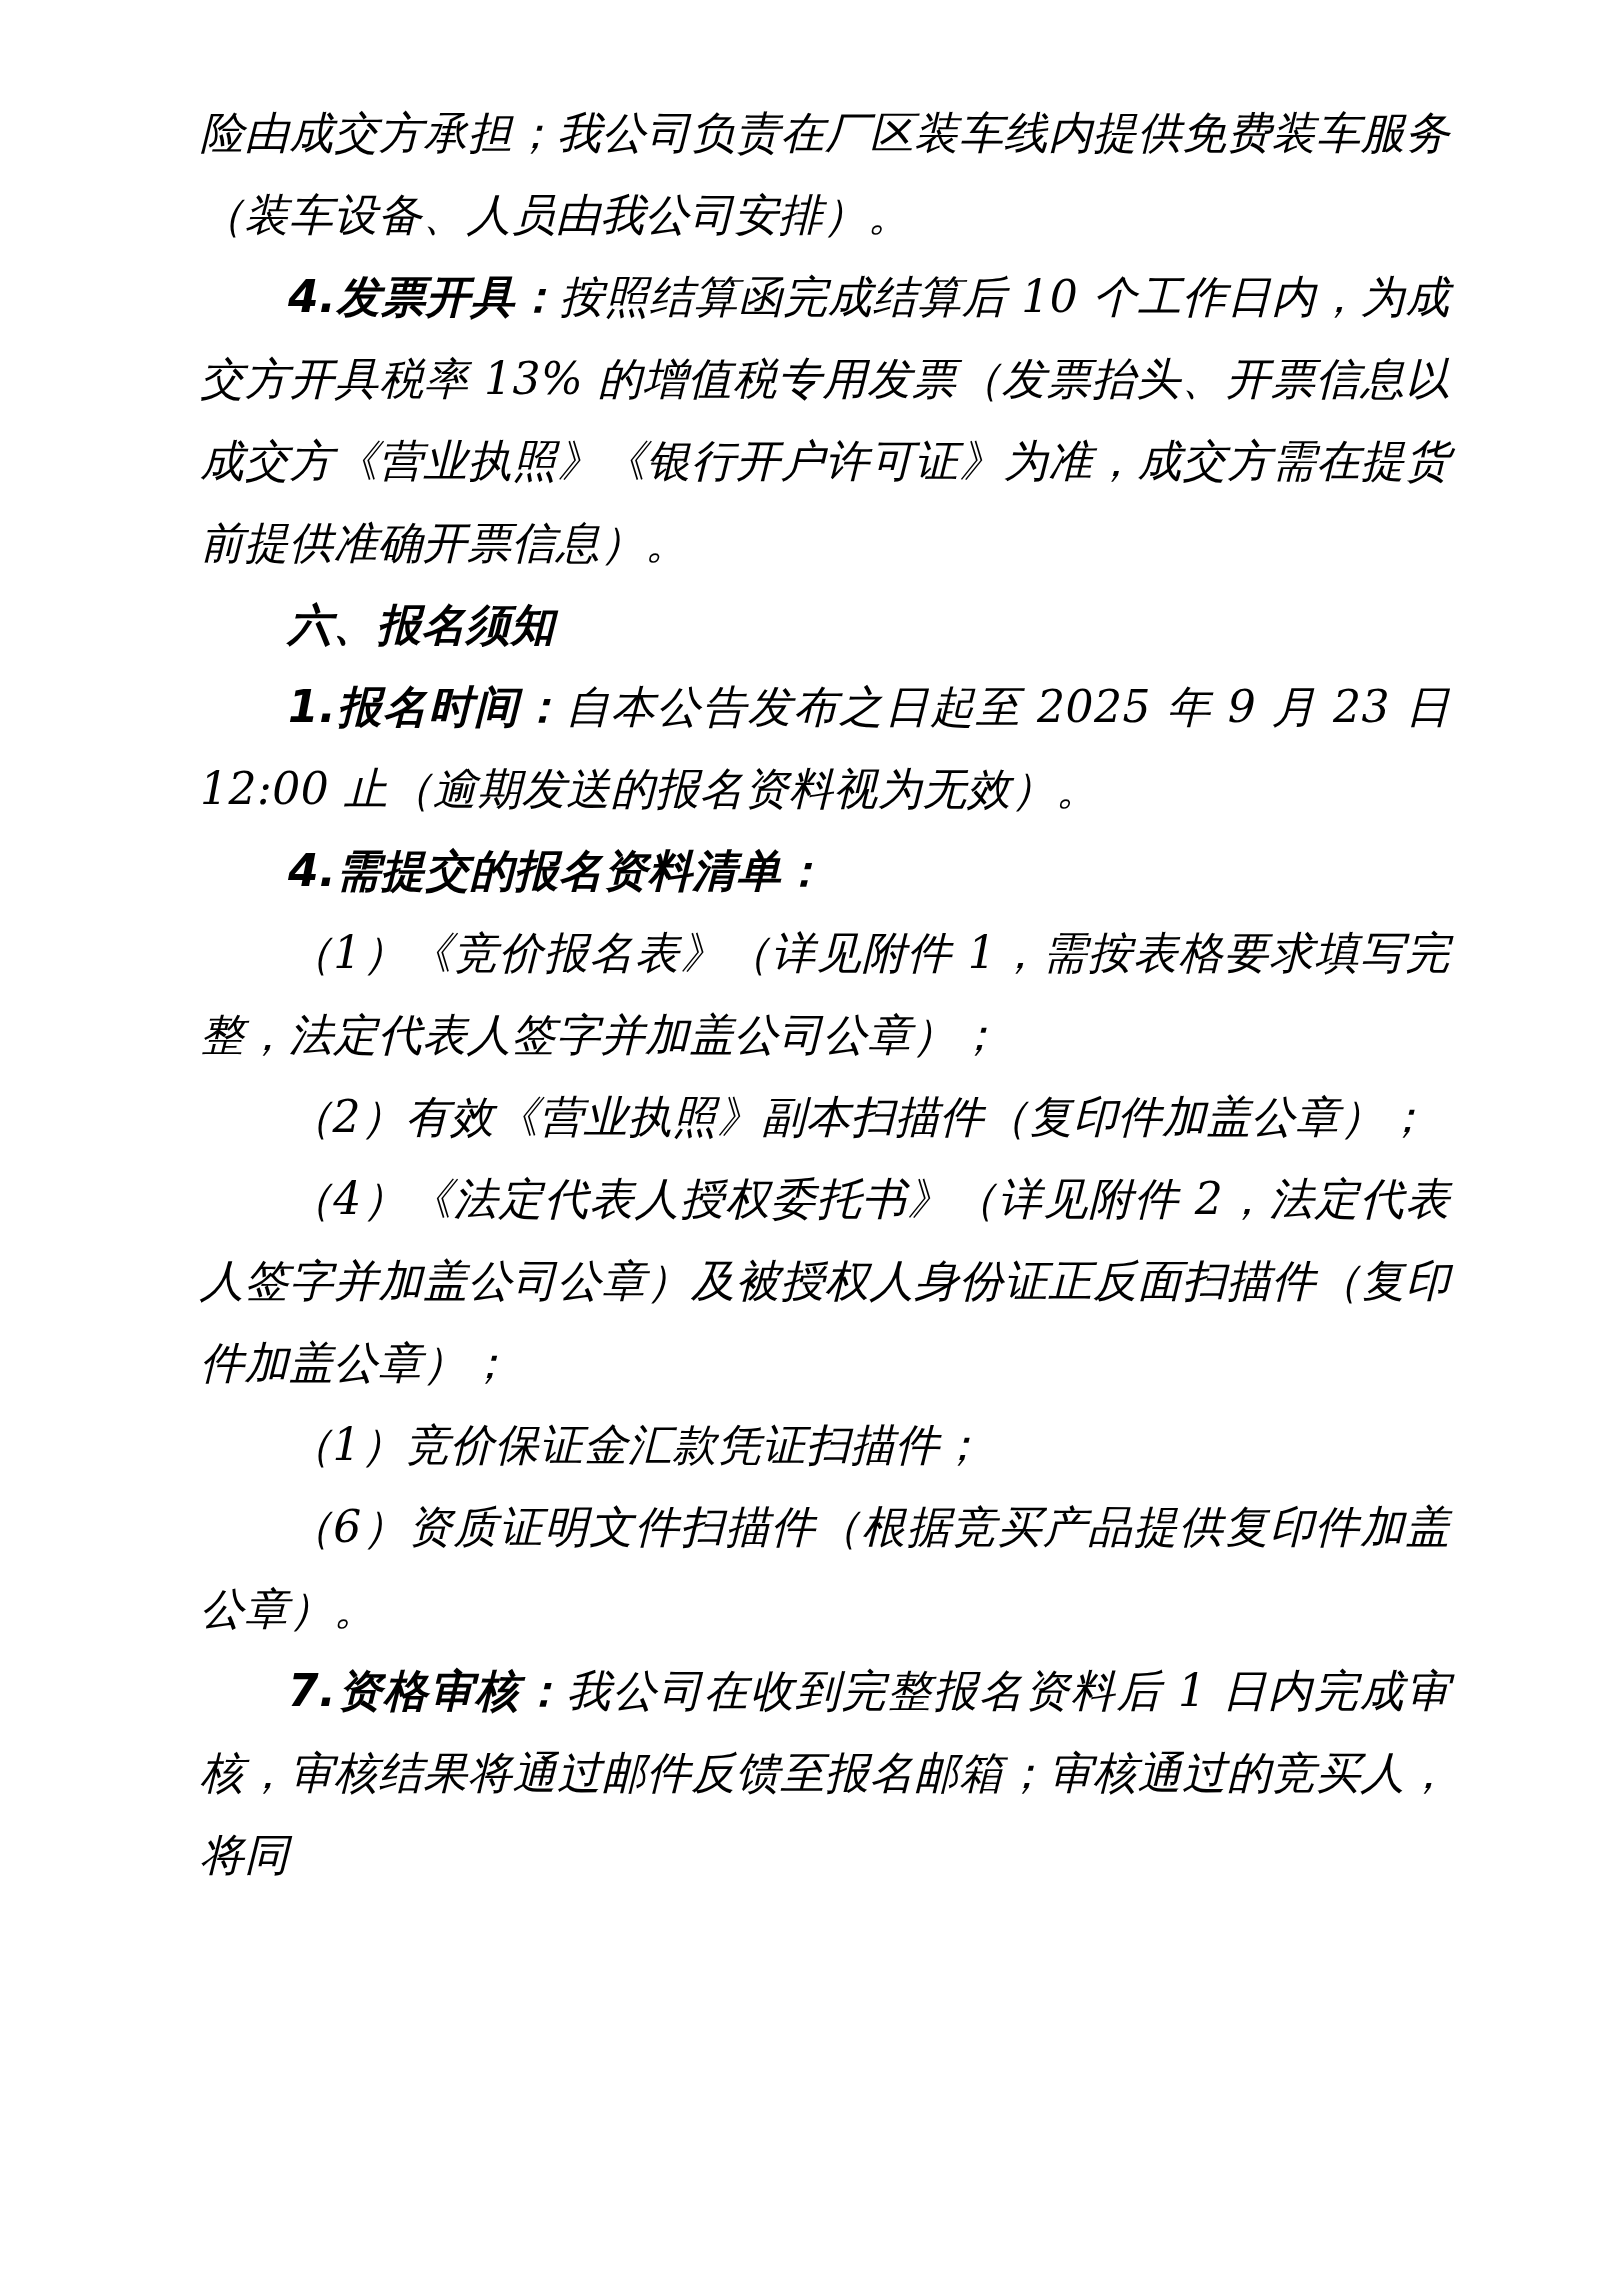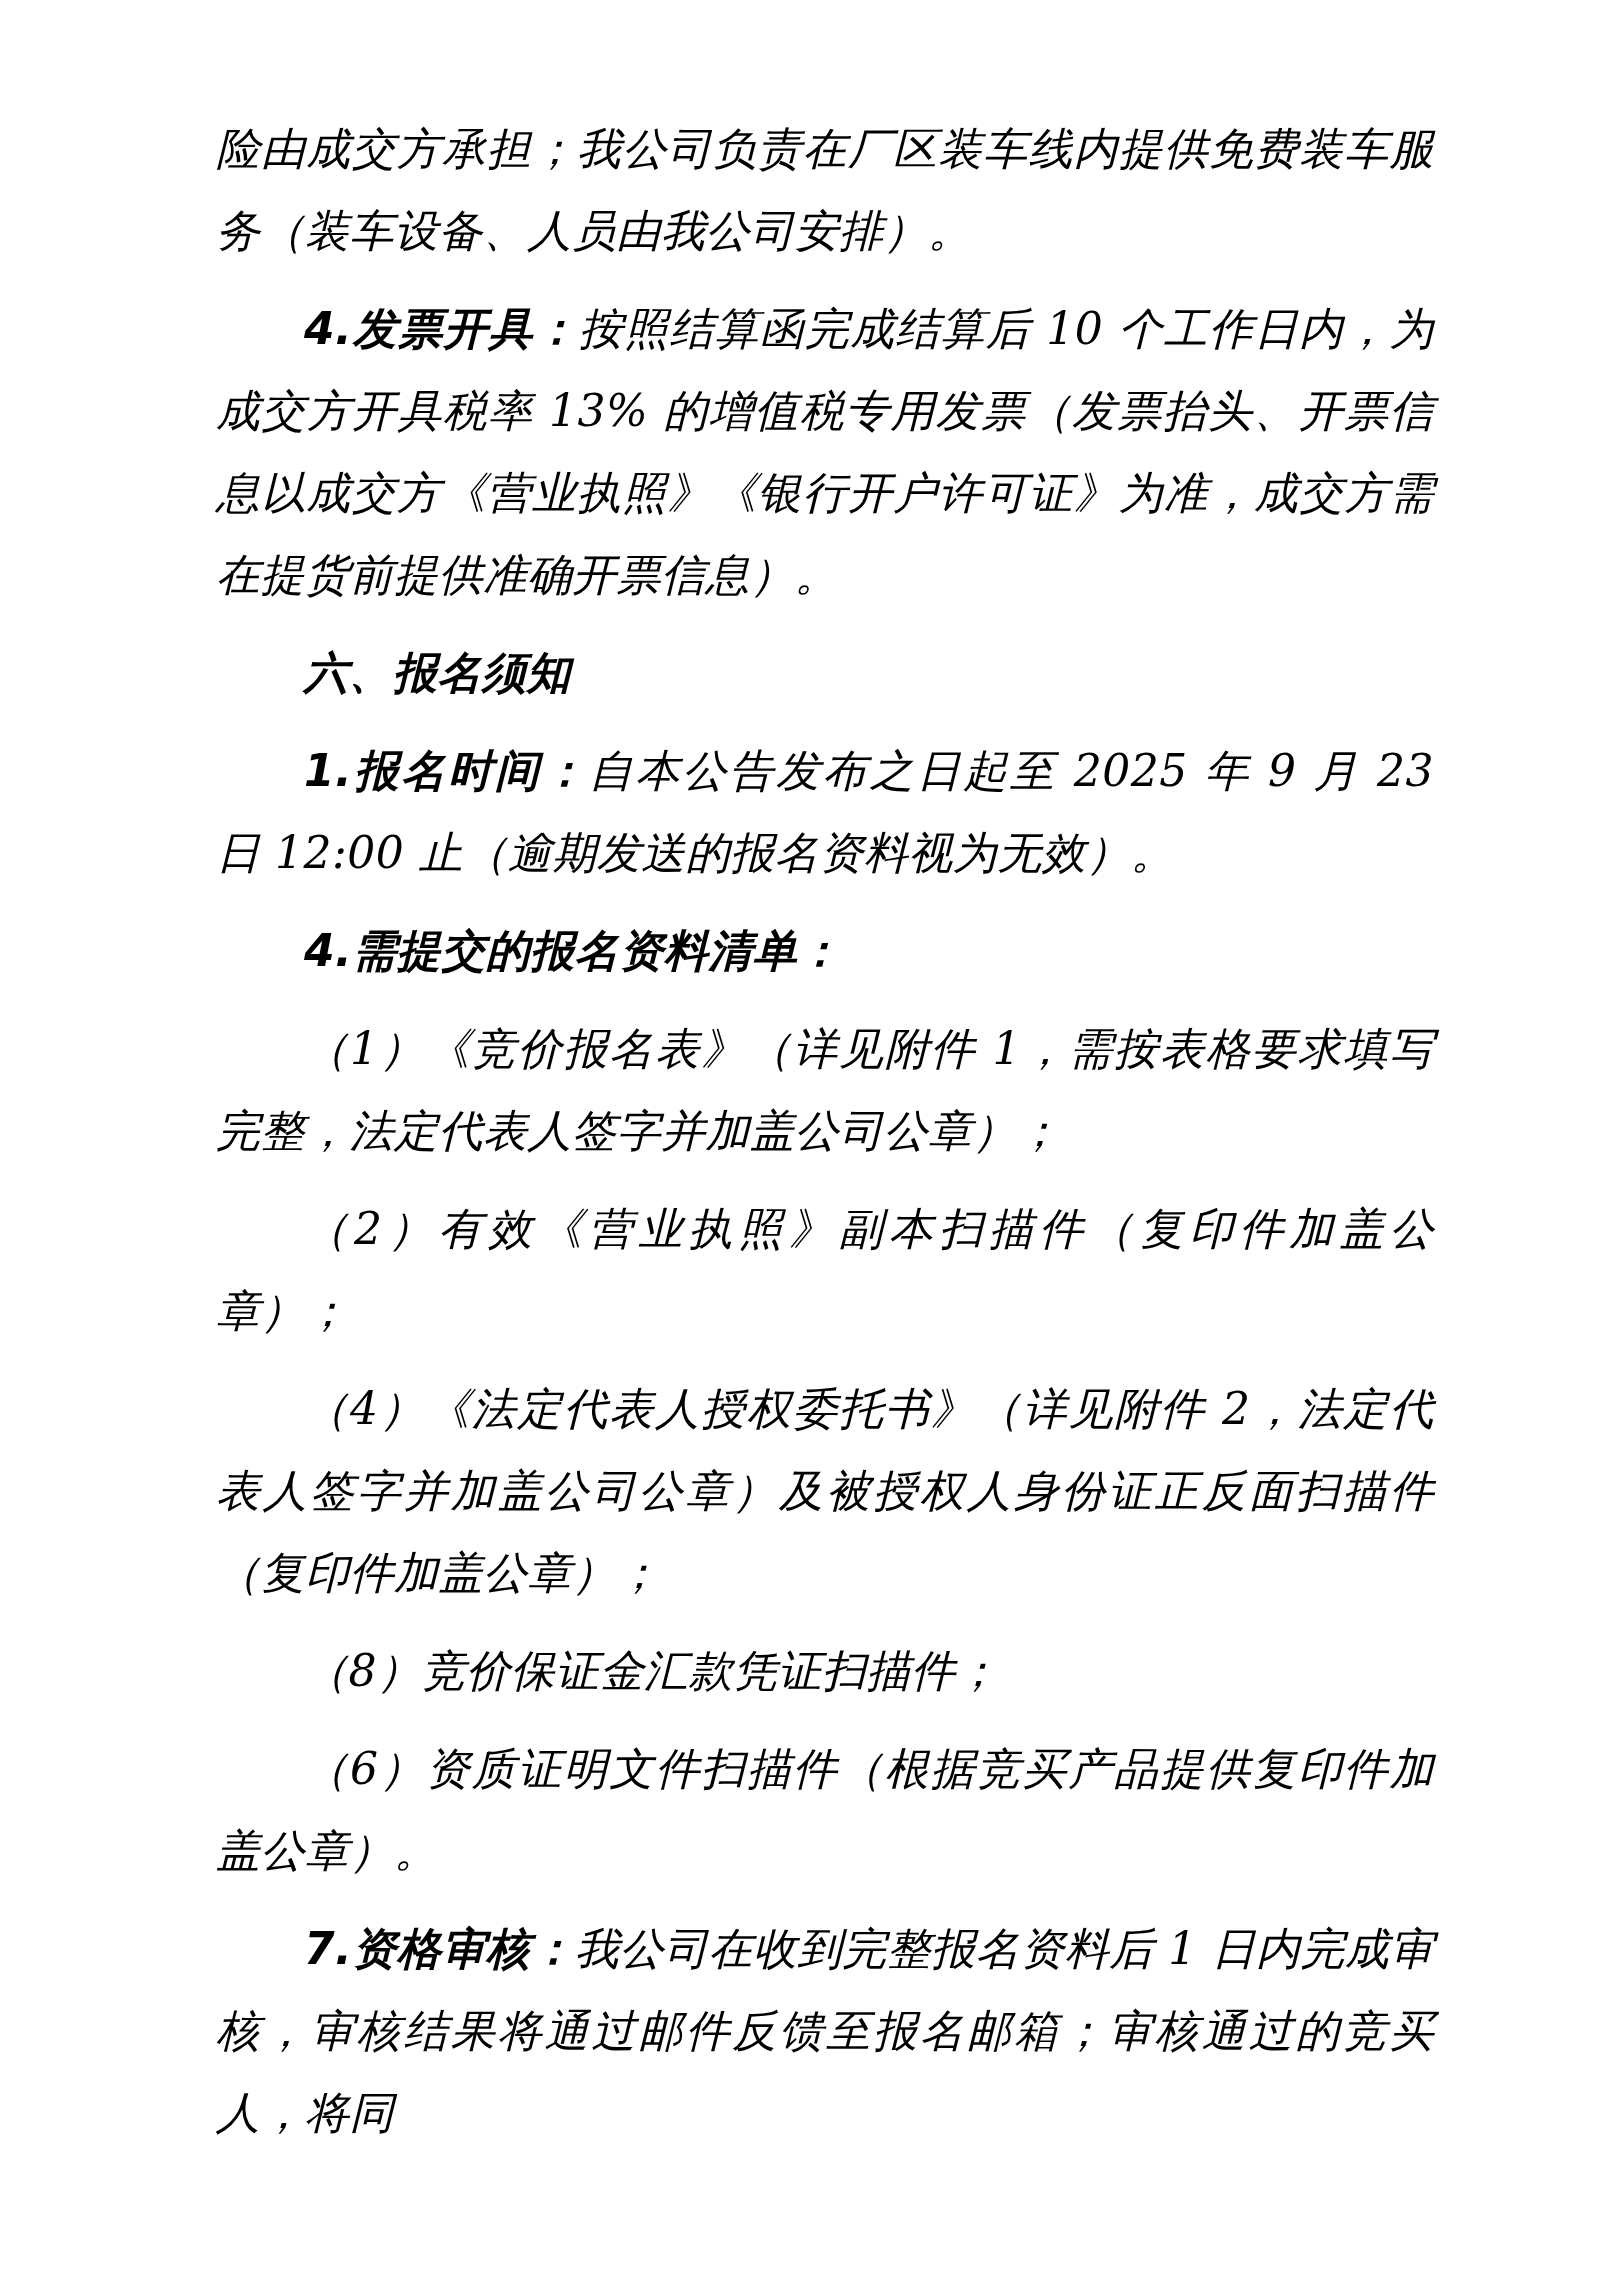--- a/index.html
+++ b/index.html
@@ -19,21 +19,21 @@
     padding: 92px 173px 0 200px;
     background: #ffffff;
     color: #000000;
     font-family: "DejaVu Serif", "Liberation Serif", serif;
     font-size: 44px;
     line-height: 82px;
     font-style: italic; 
     overflow: hidden;
   }
   .para {
-    margin: 16px;
+    margin: 0;
     padding: 0;
     text-align: justify;
     letter-spacing: 0.5px;
   }
   .para.indent {
     text-indent: 2em;
   }
   .b {
     font-weight: 700;
     
@@ -51,18 +51,18 @@
 <div class="page">
   <div>
       <p class="para"><span>险由成交方承担；我公司负责在厂区装车线内提供免费装车服务（装车设备、人员由我公司安排）。</span></p>
       <p class="para indent"><span class="b">4.发票开具：</span><span>按照结算函完成结算后 10 个工作日内，为成交方开具税率 13% 的增值税专用发票（发票抬头、开票信息以成交方《营业执照》《银行开户许可证》为准，成交方需在提货前提供准确开票信息）。</span></p>
       <p class="para indent"><span class="b">六、报名须知</span></p>
       <p class="para indent"><span class="b">1.报名时间：</span><span>自本公告发布之日起至 2025 年 9 月 23 日 12:00 止（逾期发送的报名资料视为无效）。</span></p>
       <p class="para indent"><span class="b">4.需提交的报名资料清单：</span></p>
       <p class="para indent"><span>（1）《竞价报名表》（详见附件 1，需按表格要求填写完整，法定代表人签字并加盖公司公章）；</span></p>
       <p class="para indent"><span>（2）有效《营业执照》副本扫描件（复印件加盖公章）；</span></p>
       <p class="para indent"><span>（4）《法定代表人授权委托书》（详见附件 2，法定代表人签字并加盖公司公章）及被授权人身份证正反面扫描件（复印件加盖公章）；</span></p>
-      <p class="para indent"><span>（8）竞价保证金汇款凭证扫描件；</span></p>
+      <p class="para indent"><span>（1）竞价保证金汇款凭证扫描件；</span></p>
       <p class="para indent"><span>（6）资质证明文件扫描件（根据竞买产品提供复印件加盖公章）。</span></p>
       <p class="para indent"><span class="b">7.资格审核：</span><span>我公司在收到完整报名资料后 1 日内完成审核，审核结果将通过邮件反馈至报名邮箱；审核通过的竞买人，将同</span></p>
     </div>
 </div>
 
 
 </body></html>

